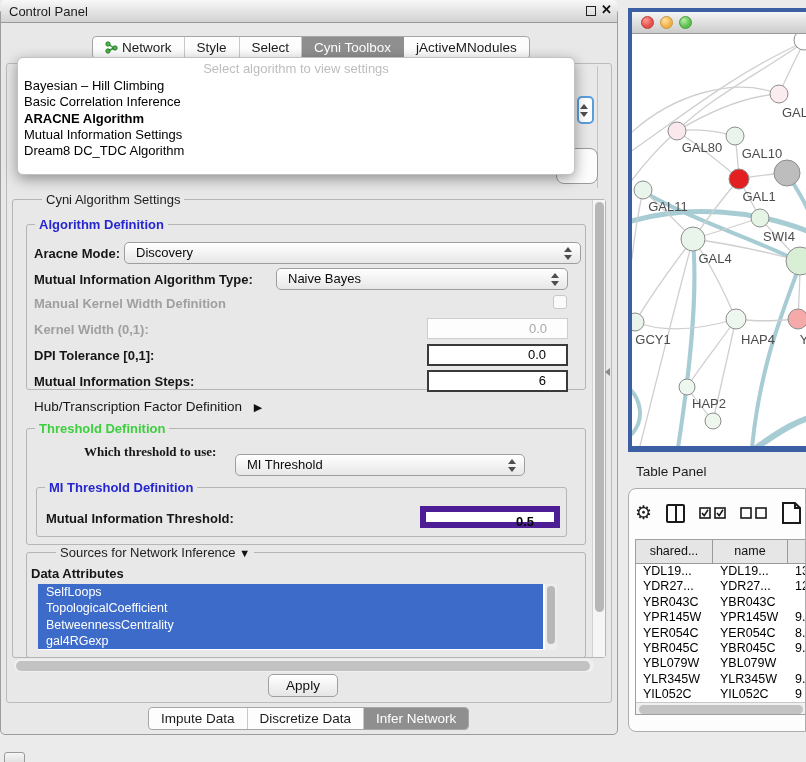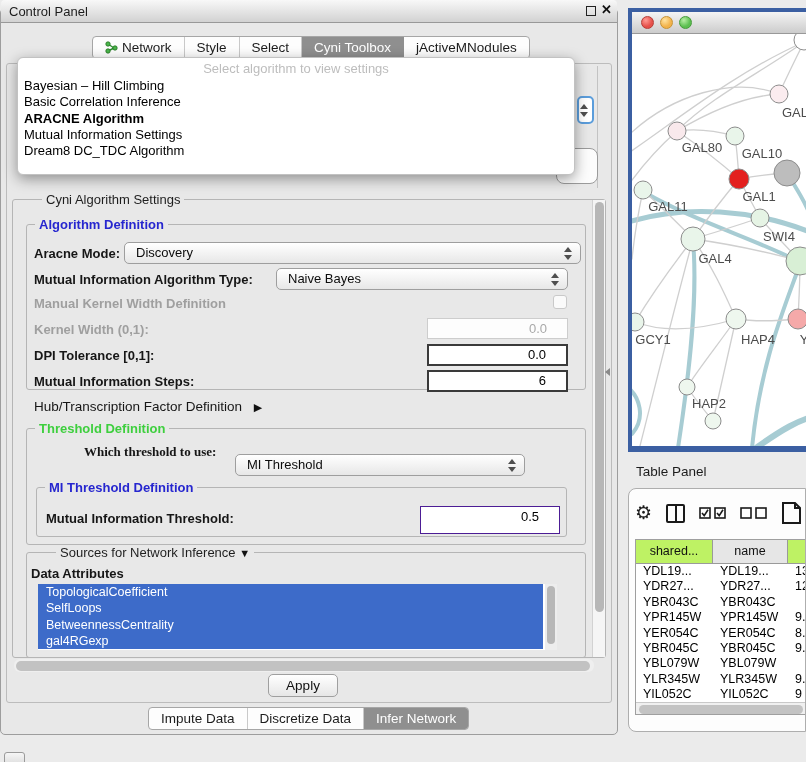--- a/index.html
+++ b/index.html
@@ -39,21 +39,21 @@
   .lbl.dis { color:#9f9f9f; }
   .lbl.norm { font-weight:normal; }
 
   .combo { position:absolute; height:22px; border:1px solid #9e9e9e; border-radius:5px; background:linear-gradient(#ffffff,#e7e7e7); font-size:13px; line-height:20px; padding-left:11px; color:#0c0c0c; }
   .spin { position:absolute; right:7px; top:4px; width:9px; }
   .spin .up { width:0; height:0; border-left:4px solid transparent; border-right:4px solid transparent; border-bottom:5px solid #4e4e4e; margin-bottom:3px; }
   .spin .dn { width:0; height:0; border-left:4px solid transparent; border-right:4px solid transparent; border-top:5px solid #4e4e4e; }
 
   .field { position:absolute; height:21px; background:#fff; border:1px solid #b9b9b9; font-size:13px; text-align:right; padding:0 20px; line-height:19px; color:#000; }
   .field.strong { border:2px solid #3a3a3a; height:22px; line-height:18px; }
-  .field.mid { border:1px solid #4c1d95; height:28px; }
+  .field.mid { border:6px solid #4c1d95; height:22px;font-weight:bold; }
   .field.dis { color:#a9a9a9; border-color:#cdcdcd; background:#fdfdfd; }
 
   .checkbox { position:absolute; width:14px; height:14px; border:1px solid #c9c9c9; border-radius:3px; background:#fafafa; }
 
   .expander-tri { font-size:11px; color:#111; }
 
   
   .attr-list { position:absolute; left:38px; top:584px; width:519px; height:66px; background:#fff; overflow:hidden; }
   .attr-row { height:16.3px; line-height:16px; font-size:12.5px; color:#fff; background:#3d6bc9; width:505px; padding-left:8px; white-space:nowrap; }
 
@@ -76,21 +76,21 @@
   
   .tp-title { position:absolute; left:636px; top:464px; font-size:13.5px; color:#1c1c1c; }
   .tp-outer { position:absolute; left:628px; top:488px; width:178px; height:244px; background:#fdfdfd; border:1px solid #aeaeae; border-radius:8px 0 0 8px; overflow:hidden; }
   .tp-toolbar { position:absolute; left:6px; top:8px; width:172px; height:32px; display:flex; align-items:center; gap:14px; }
   .gear { font-size:19px; color:#1c1c1c; line-height:30px; }
   .cols-icon { width:19px; height:19px; border:2px solid #1a1a1a; border-radius:2px; position:relative; }
   .cols-icon:before { content:""; position:absolute; left:6.5px; top:0; width:2px; height:15px; background:#1a1a1a; }
   .tbl { position:absolute; left:6px; top:50px; width:172px; height:176px; border:1px solid #9f9f9f; border-right:none; background:#fff; overflow:hidden; }
   .tbl-head { display:grid; grid-template-columns:77px 75px 1fr; height:24px; border-bottom:1px solid #9a9a9a; }
   .tbl-head .hc { font-size:12.5px; line-height:23px; text-align:center; border-right:1px solid #9a9a9a; color:#111; overflow:hidden; white-space:nowrap; }
-  .hc.blue { background:#bef264; }
+  .hc.blue { background:#e5e5e5; }
   .hc.gray { background:#e6e6e6; }
   .tbl-body { position:absolute; left:0; top:24px; width:172px; height:152px; overflow:hidden; }
   .trow { display:grid; grid-template-columns:77px 75px 1fr; height:15.4px; }
   .trow span { font-size:12.5px; line-height:15px; padding-left:7px; white-space:nowrap; overflow:hidden; color:#000; }
   .tbl-hscroll { position:absolute; left:0px; top:162px; width:172px; height:14px; background:#f0f0f0; border-top:1px solid #c9c9c9; }
   .tbl-hscroll .scroll-thumb { left:3px; top:2px; width:164px; height:9px; background:#c3c3c3; }
 
   .divider-arrow { position:absolute; left:605px; top:368px; width:0; height:0; border-top:4px solid transparent; border-bottom:4px solid transparent; border-right:5px solid #8a8a8a; }
 
   .mini-icon { position:absolute; left:4px; top:752px; width:21px; height:14px; border:1px solid #9a9a9a; border-radius:3px; background:linear-gradient(#f6f6f6,#dcdcdc); }
@@ -209,22 +209,22 @@
 <div class="field mid" style="left:420px; top:506px; width:140px;">0.5</div>
 
 <div class="group" style="left:26px; top:552px; width:560px; height:106px;">
   <span class="gtitle t-plain">
     <span>Sources for Network Inference</span>
     <span class="expander-tri">▼</span>
   </span>
 </div>
 <span class="lbl" style="left:31px; top:566px;">Data Attributes</span>
 <div class="attr-list">
+  <div class="attr-row">SelfLoops</div>
   <div class="attr-row">TopologicalCoefficient</div>
-  <div class="attr-row">SelfLoops</div>
   <div class="attr-row">BetweennessCentrality</div>
   <div class="attr-row">gal4RGexp</div>
 </div>
 <div class="vscroll-track" style="left:545px; top:584px; width:12px; height:66px; border-left:none; background:#ededed;">
   <div class="scroll-thumb" style="left:2px; top:2px; width:8px; height:58px;"></div>
 </div>
 
 <div class="hscroll-track" style="left:14px; top:659px; width:580px; height:13px;">
   <div class="scroll-thumb" style="left:2px; top:1.5px; width:574px; height:10px; background:#c2c2c2;"></div>
 </div>

